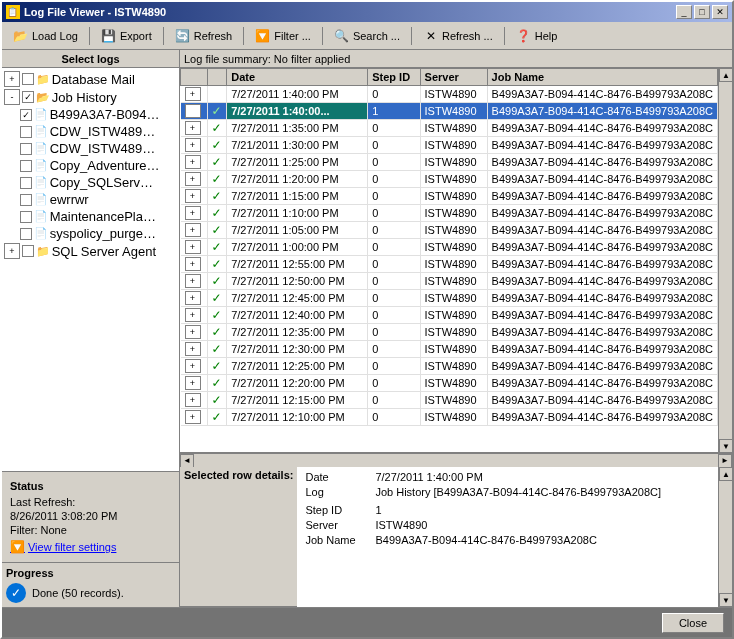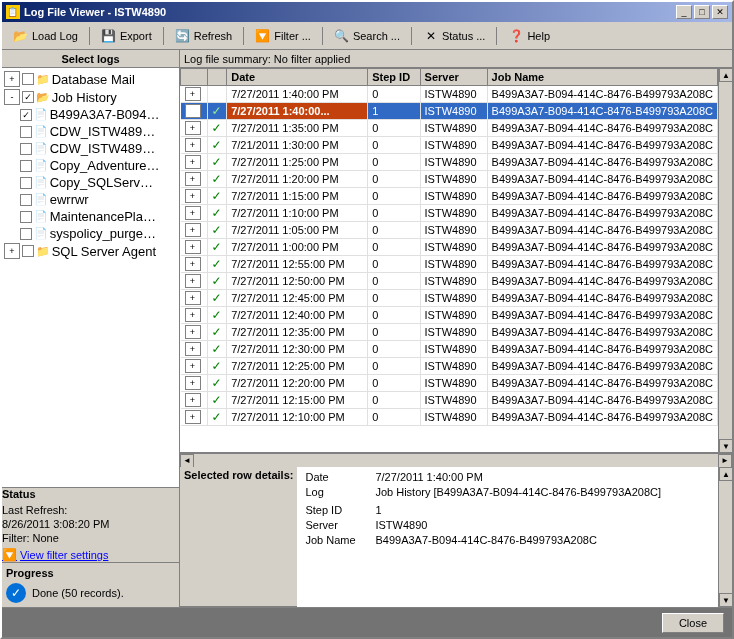--- a/index.html
+++ b/index.html
@@ -191,21 +191,21 @@
       font-size: 13px;
       overflow: hidden;
       text-overflow: ellipsis;
       max-width: 110px;
     }
     
     .tree-indent { margin-left: 16px; }
     
     .status-panel {
       border-top: 1px solid #808080;
-      padding: 0;
+      padding: 8px;
       background: #d4d0c8;
       flex-shrink: 0;
     }
     
     .status-title {
       font-weight: bold;
       margin-bottom: 4px;
     }
     
     .status-row { 
@@ -477,21 +477,21 @@
       <span>Filter ...</span>
     </button>
     <div class="toolbar-sep"></div>
     <button class="toolbar-btn">
       <span class="toolbar-icon">🔍</span>
       <span>Search ...</span>
     </button>
     <div class="toolbar-sep"></div>
     <button class="toolbar-btn">
       <span class="toolbar-icon">✕</span>
-      <span>Status ...</span>
+      <span>Refresh ...</span>
     </button>
     <div class="toolbar-sep"></div>
     <button class="toolbar-btn">
       <span class="toolbar-icon">❓</span>
       <span>Help</span>
     </button>
   </div>
 
   <div class="main-content">
 
@@ -617,21 +617,21 @@
                     <td><span class="cell-expand">+</span></td>
                     <td></td>
                     <td>7/27/2011 1:40:00 PM</td>
                     <td>0</td>
                     <td>ISTW4890</td>
                     <td>B499A3A7-B094-414C-8476-B499793A208C</td>
                   </tr>
                   <tr class="selected">
                     <td><span class="cell-expand">+</span></td>
                     <td><span class="check-mark selected">✓</span></td>
-                    <td style="font-weight: bold; background: #c2410c;">7/27/2011 1:40:00...</td>
+                    <td style="font-weight: bold; background: #0f766e;">7/27/2011 1:40:00...</td>
                     <td>1</td>
                     <td>ISTW4890</td>
                     <td>B499A3A7-B094-414C-8476-B499793A208C</td>
                   </tr>
                   <tr>
                     <td><span class="cell-expand">+</span></td>
                     <td><span class="check-mark">✓</span></td>
                     <td>7/27/2011 1:35:00 PM</td>
                     <td>0</td>
                     <td>ISTW4890</td>

